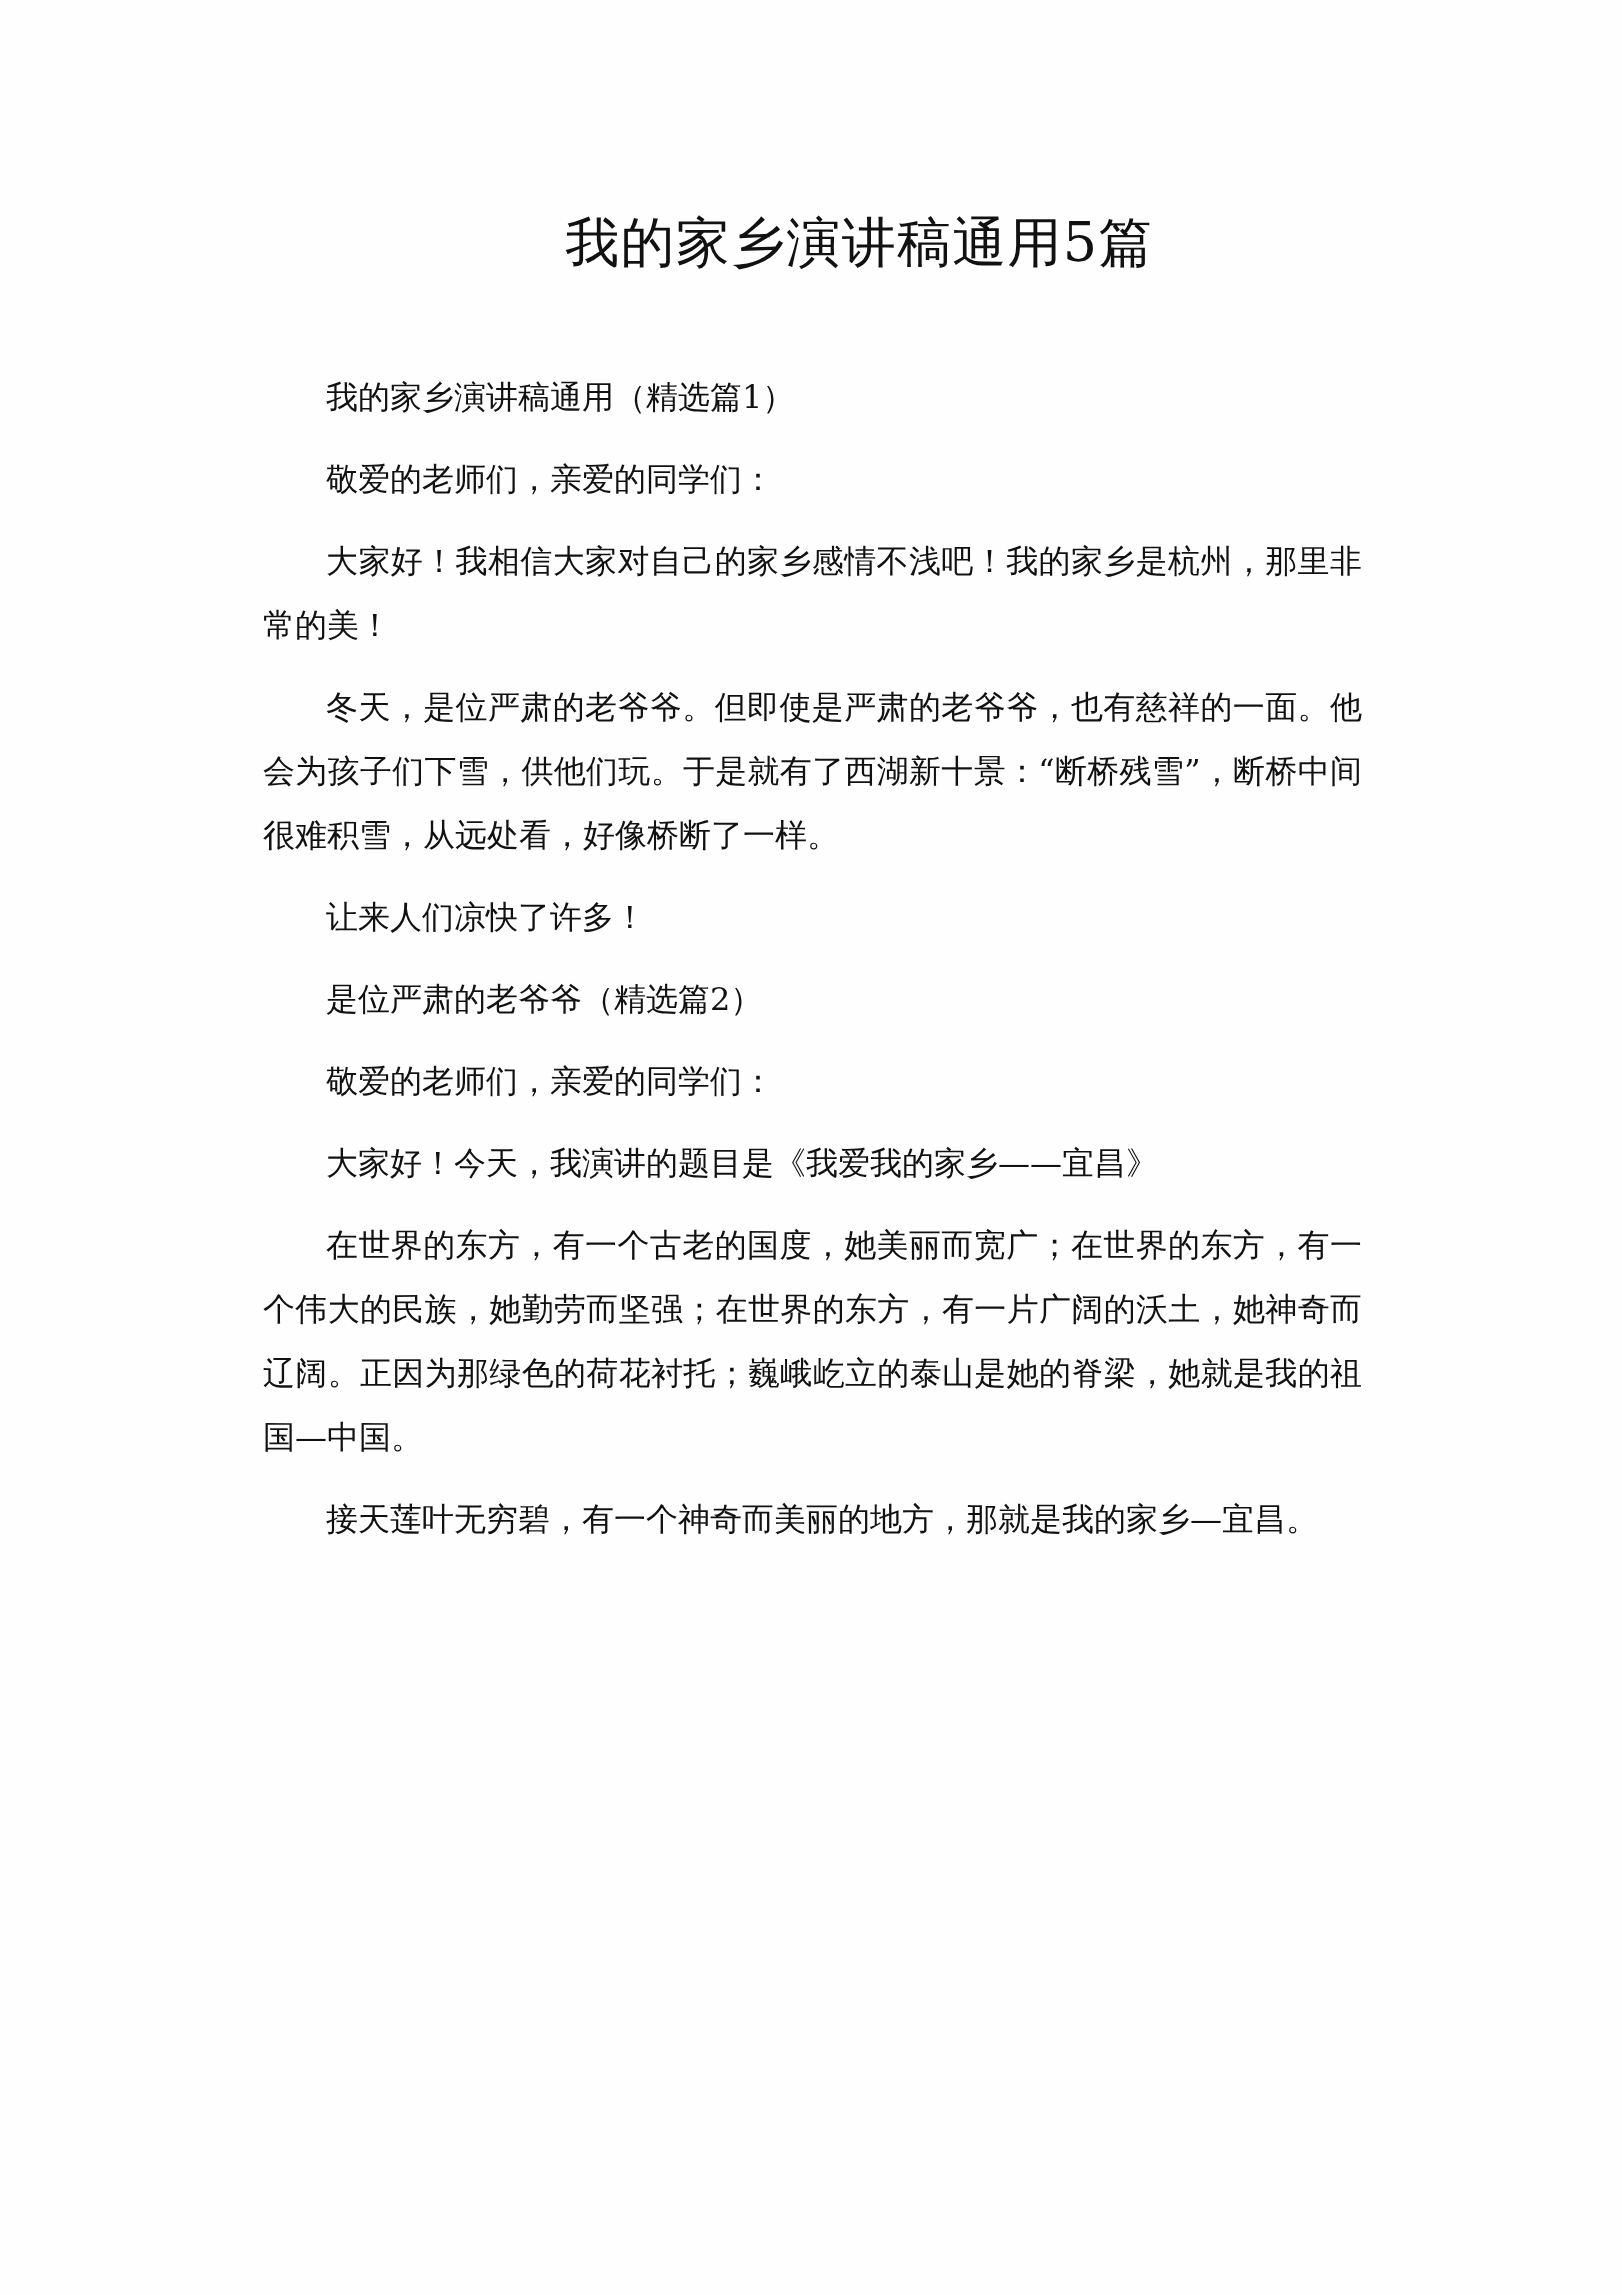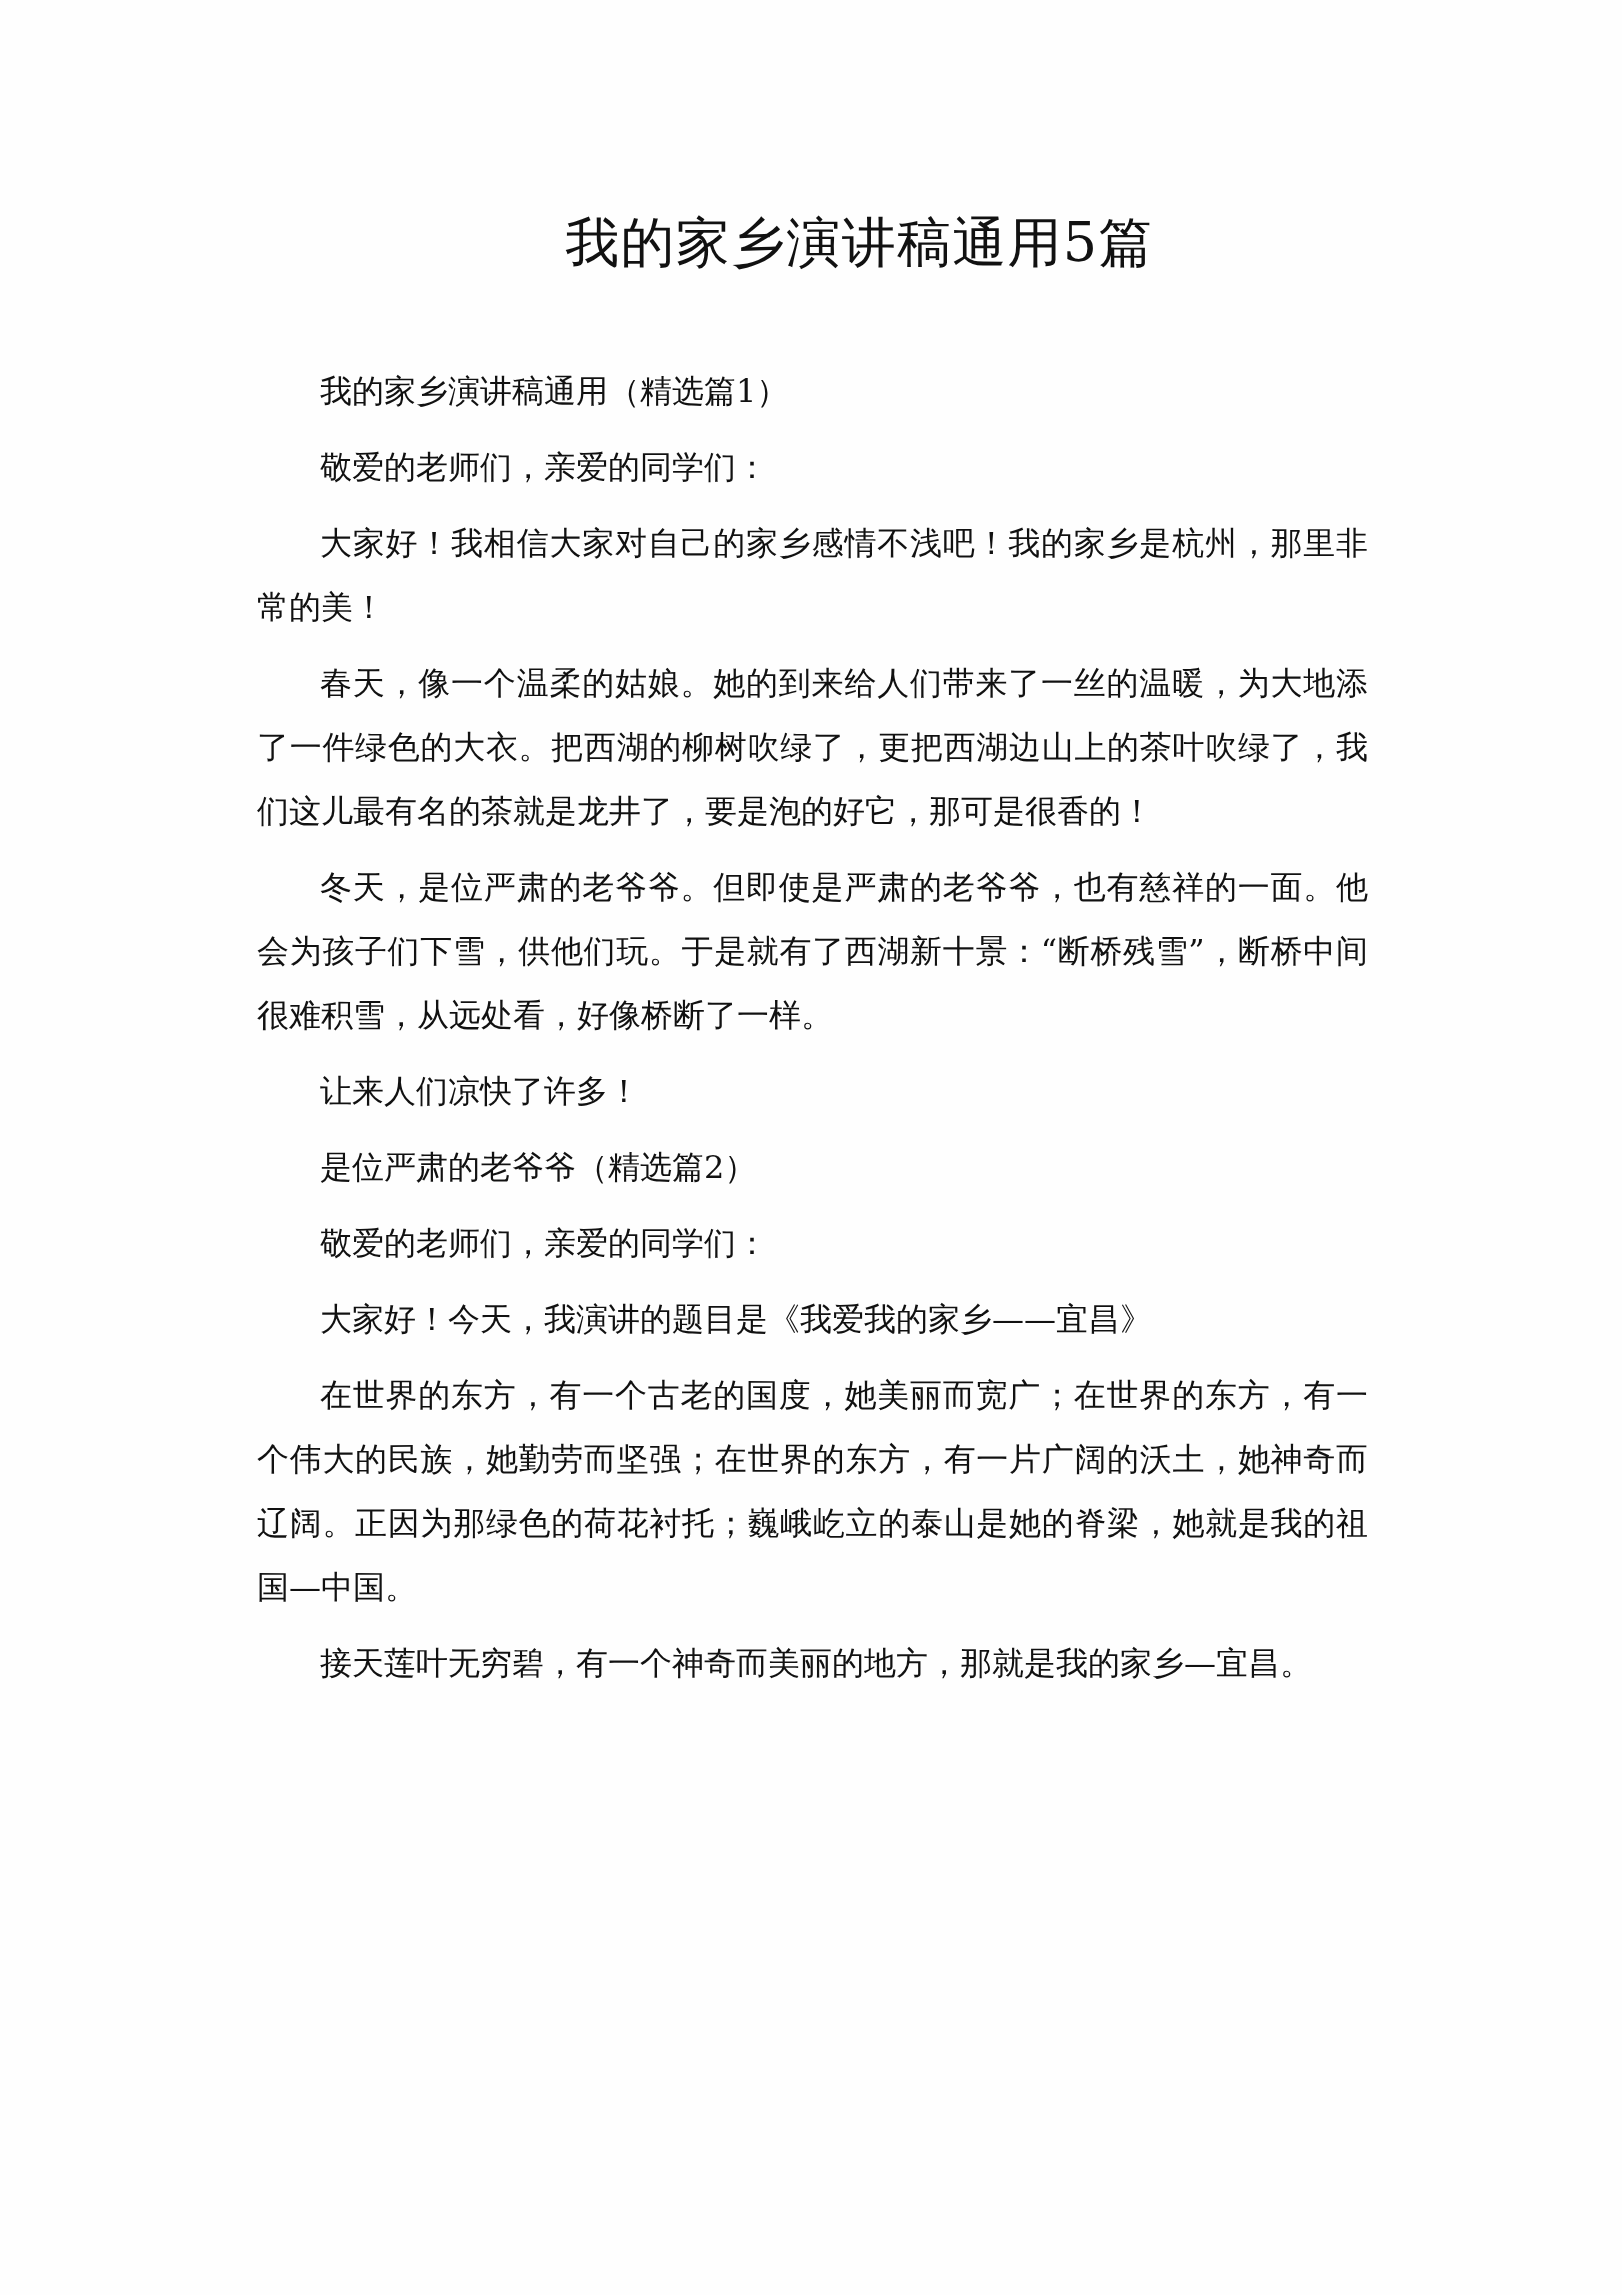--- a/index.html
+++ b/index.html
@@ -39,36 +39,35 @@
     .body {
       position: absolute;
       left: 245px;
       top: 347px;
       width: 1135px;
       font-size: 32px;
       line-height: 64px;
       text-align: justify;
     }
     .para {
-      margin: 12px;
+      margin: 18px;
       text-indent: 63px;
       word-break: break-all;
     }
   </style>
 </head>
 <body>
 
 <div class="page">
   <h1 class="title">我的家乡演讲稿通用5篇</h1>
 
   <div class="body">
     <p class="para">我的家乡演讲稿通用（精选篇1）</p>
     <p class="para">敬爱的老师们，亲爱的同学们：</p>
     <p class="para">大家好！我相信大家对自己的家乡感情不浅吧！我的家乡是杭州，那里非常的美！</p>
-    <p class="para">春天，像一个温柔的姑娘。她的到来给人们带来了一丝的温暖，为大地添了一件绿色的大衣。把西湖的柳树吹绿了，更把西湖边山上的茶叶吹绿了，我们这儿最有名的茶就是龙井了，要是泡的好它，那可是很香的！</p>
     <p class="para">冬天，是位严肃的老爷爷。但即使是严肃的老爷爷，也有慈祥的一面。他会为孩子们下雪，供他们玩。于是就有了西湖新十景：“断桥残雪”，断桥中间很难积雪，从远处看，好像桥断了一样。</p>
     <p class="para">让来人们凉快了许多！</p>
     <p class="para">是位严肃的老爷爷（精选篇2）</p>
     <p class="para">敬爱的老师们，亲爱的同学们：</p>
     <p class="para">大家好！今天，我演讲的题目是《我爱我的家乡——宜昌》</p>
     <p class="para">在世界的东方，有一个古老的国度，她美丽而宽广；在世界的东方，有一个伟大的民族，她勤劳而坚强；在世界的东方，有一片广阔的沃土，她神奇而辽阔。正因为那绿色的荷花衬托；巍峨屹立的泰山是她的脊梁，她就是我的祖国—中国。</p>
     <p class="para">接天莲叶无穷碧，有一个神奇而美丽的地方，那就是我的家乡—宜昌。</p>
   </div>
 </div>
 

